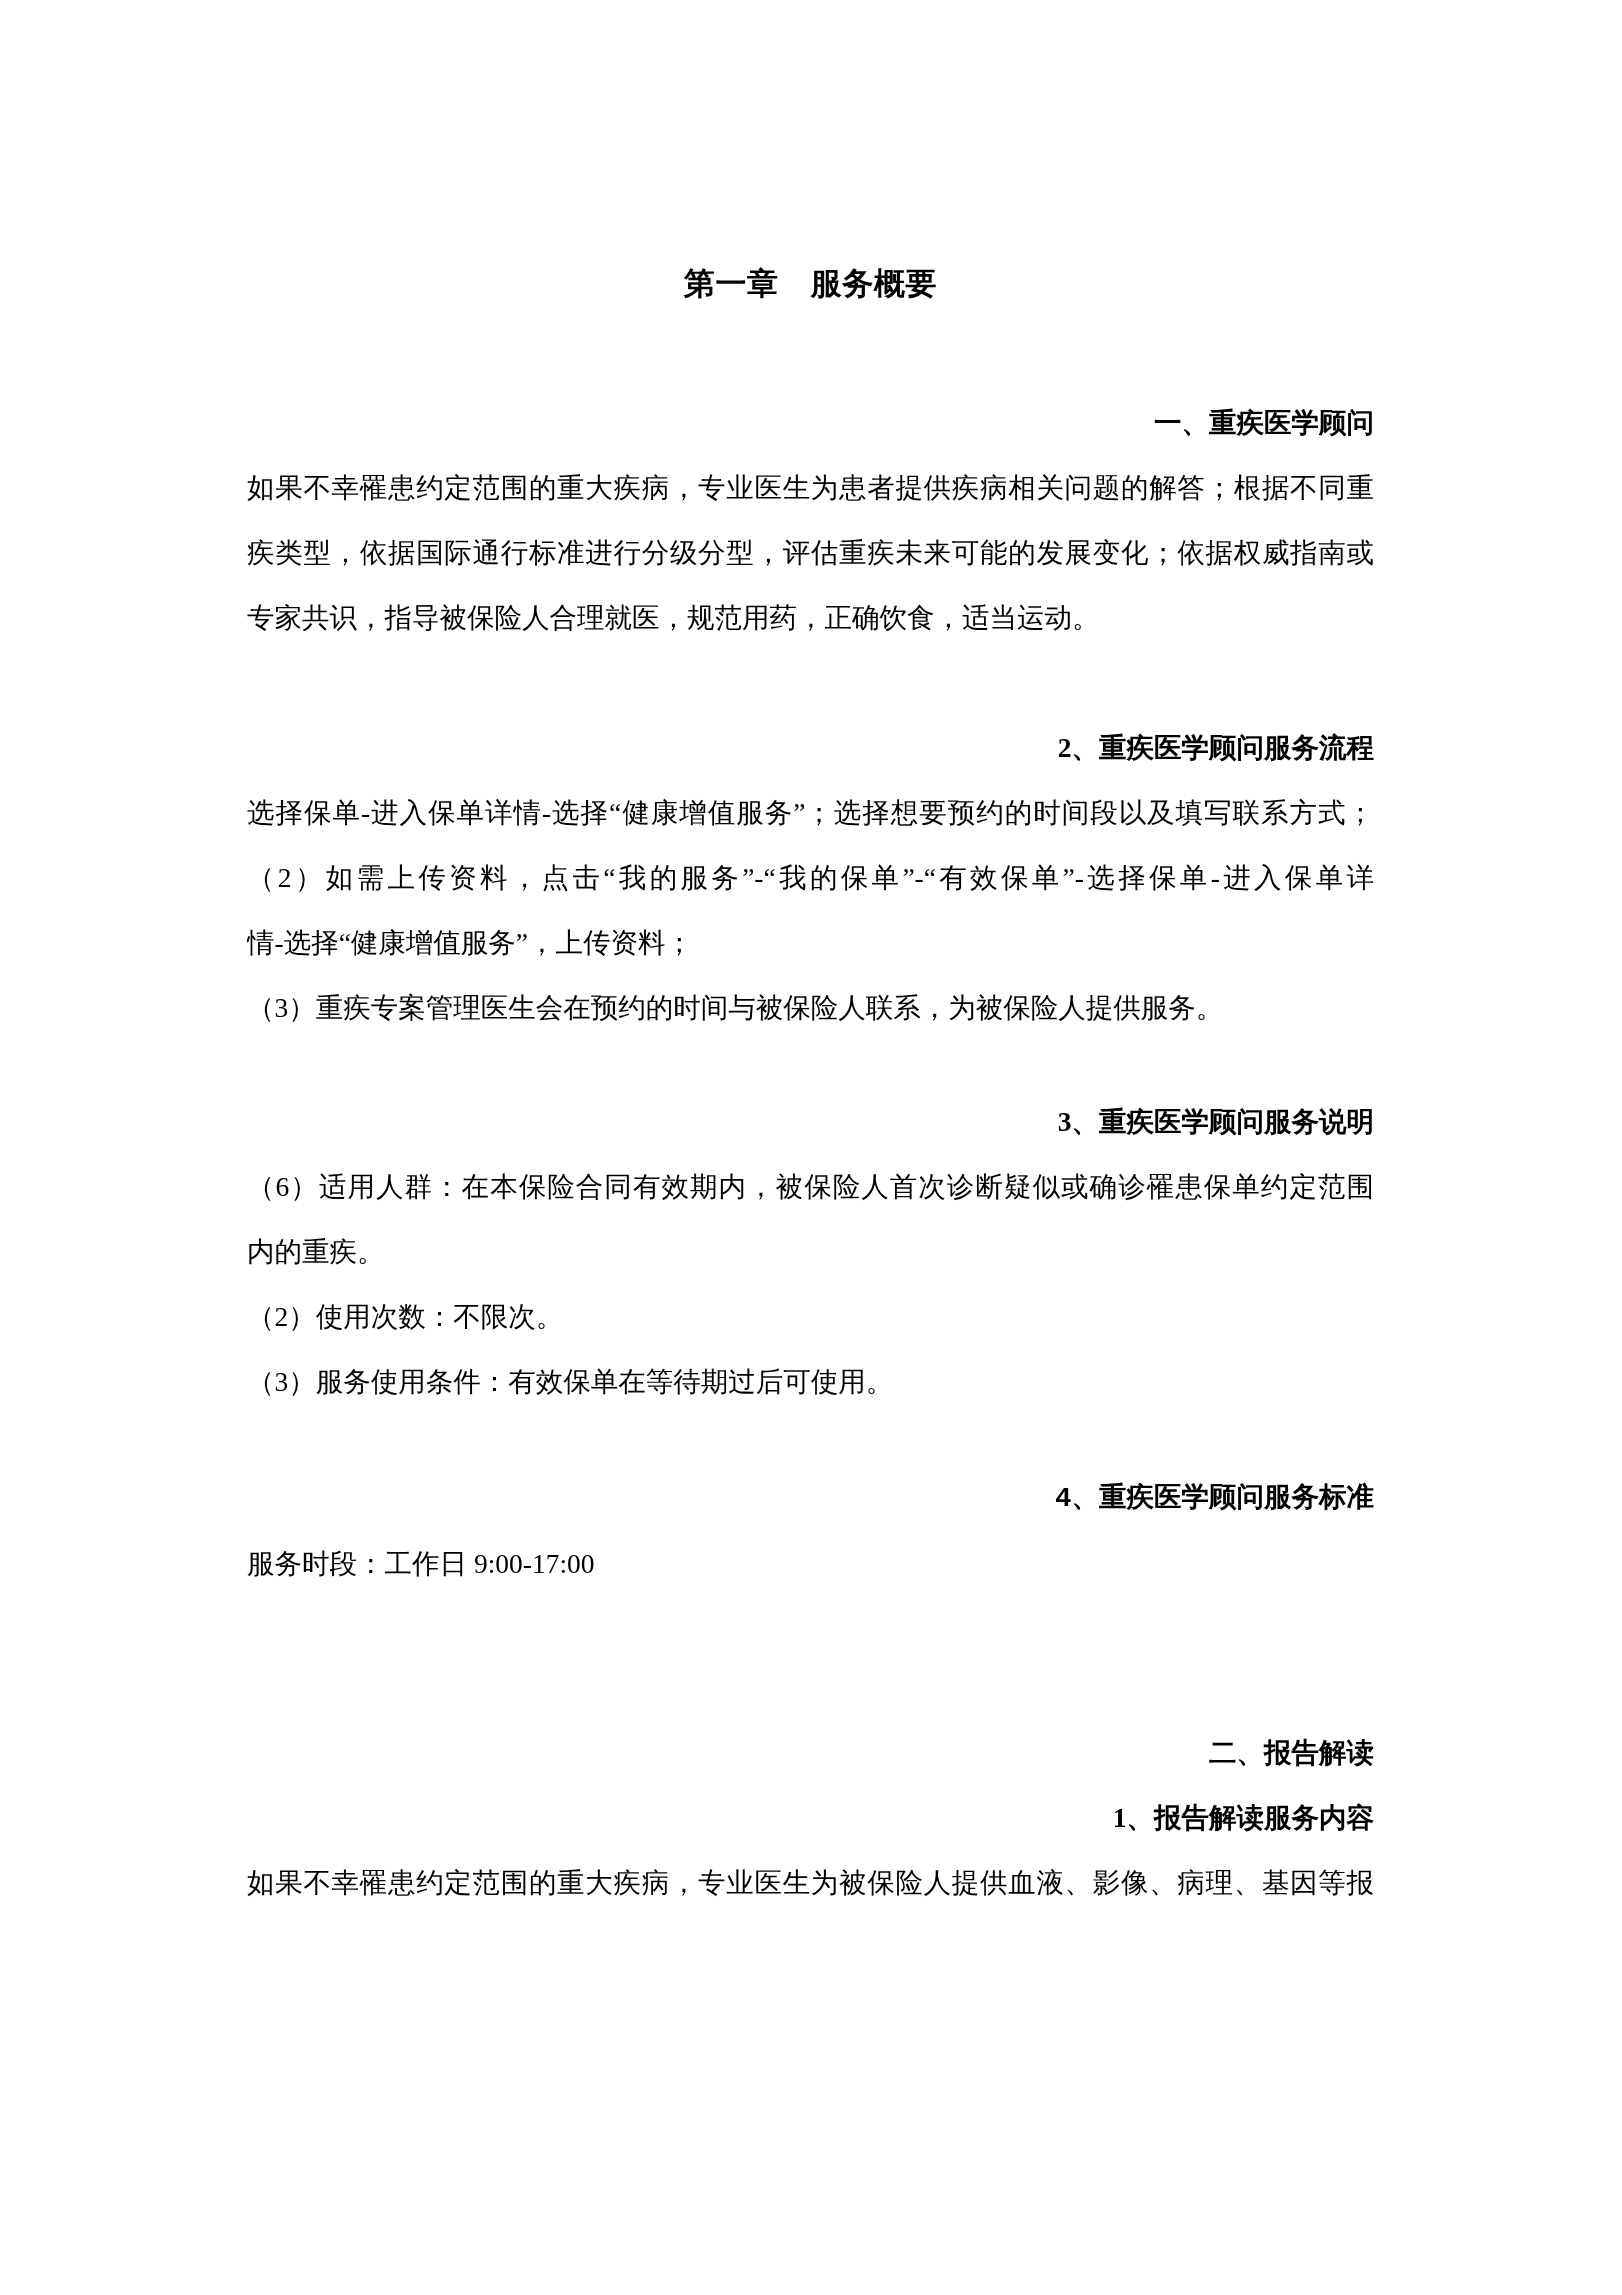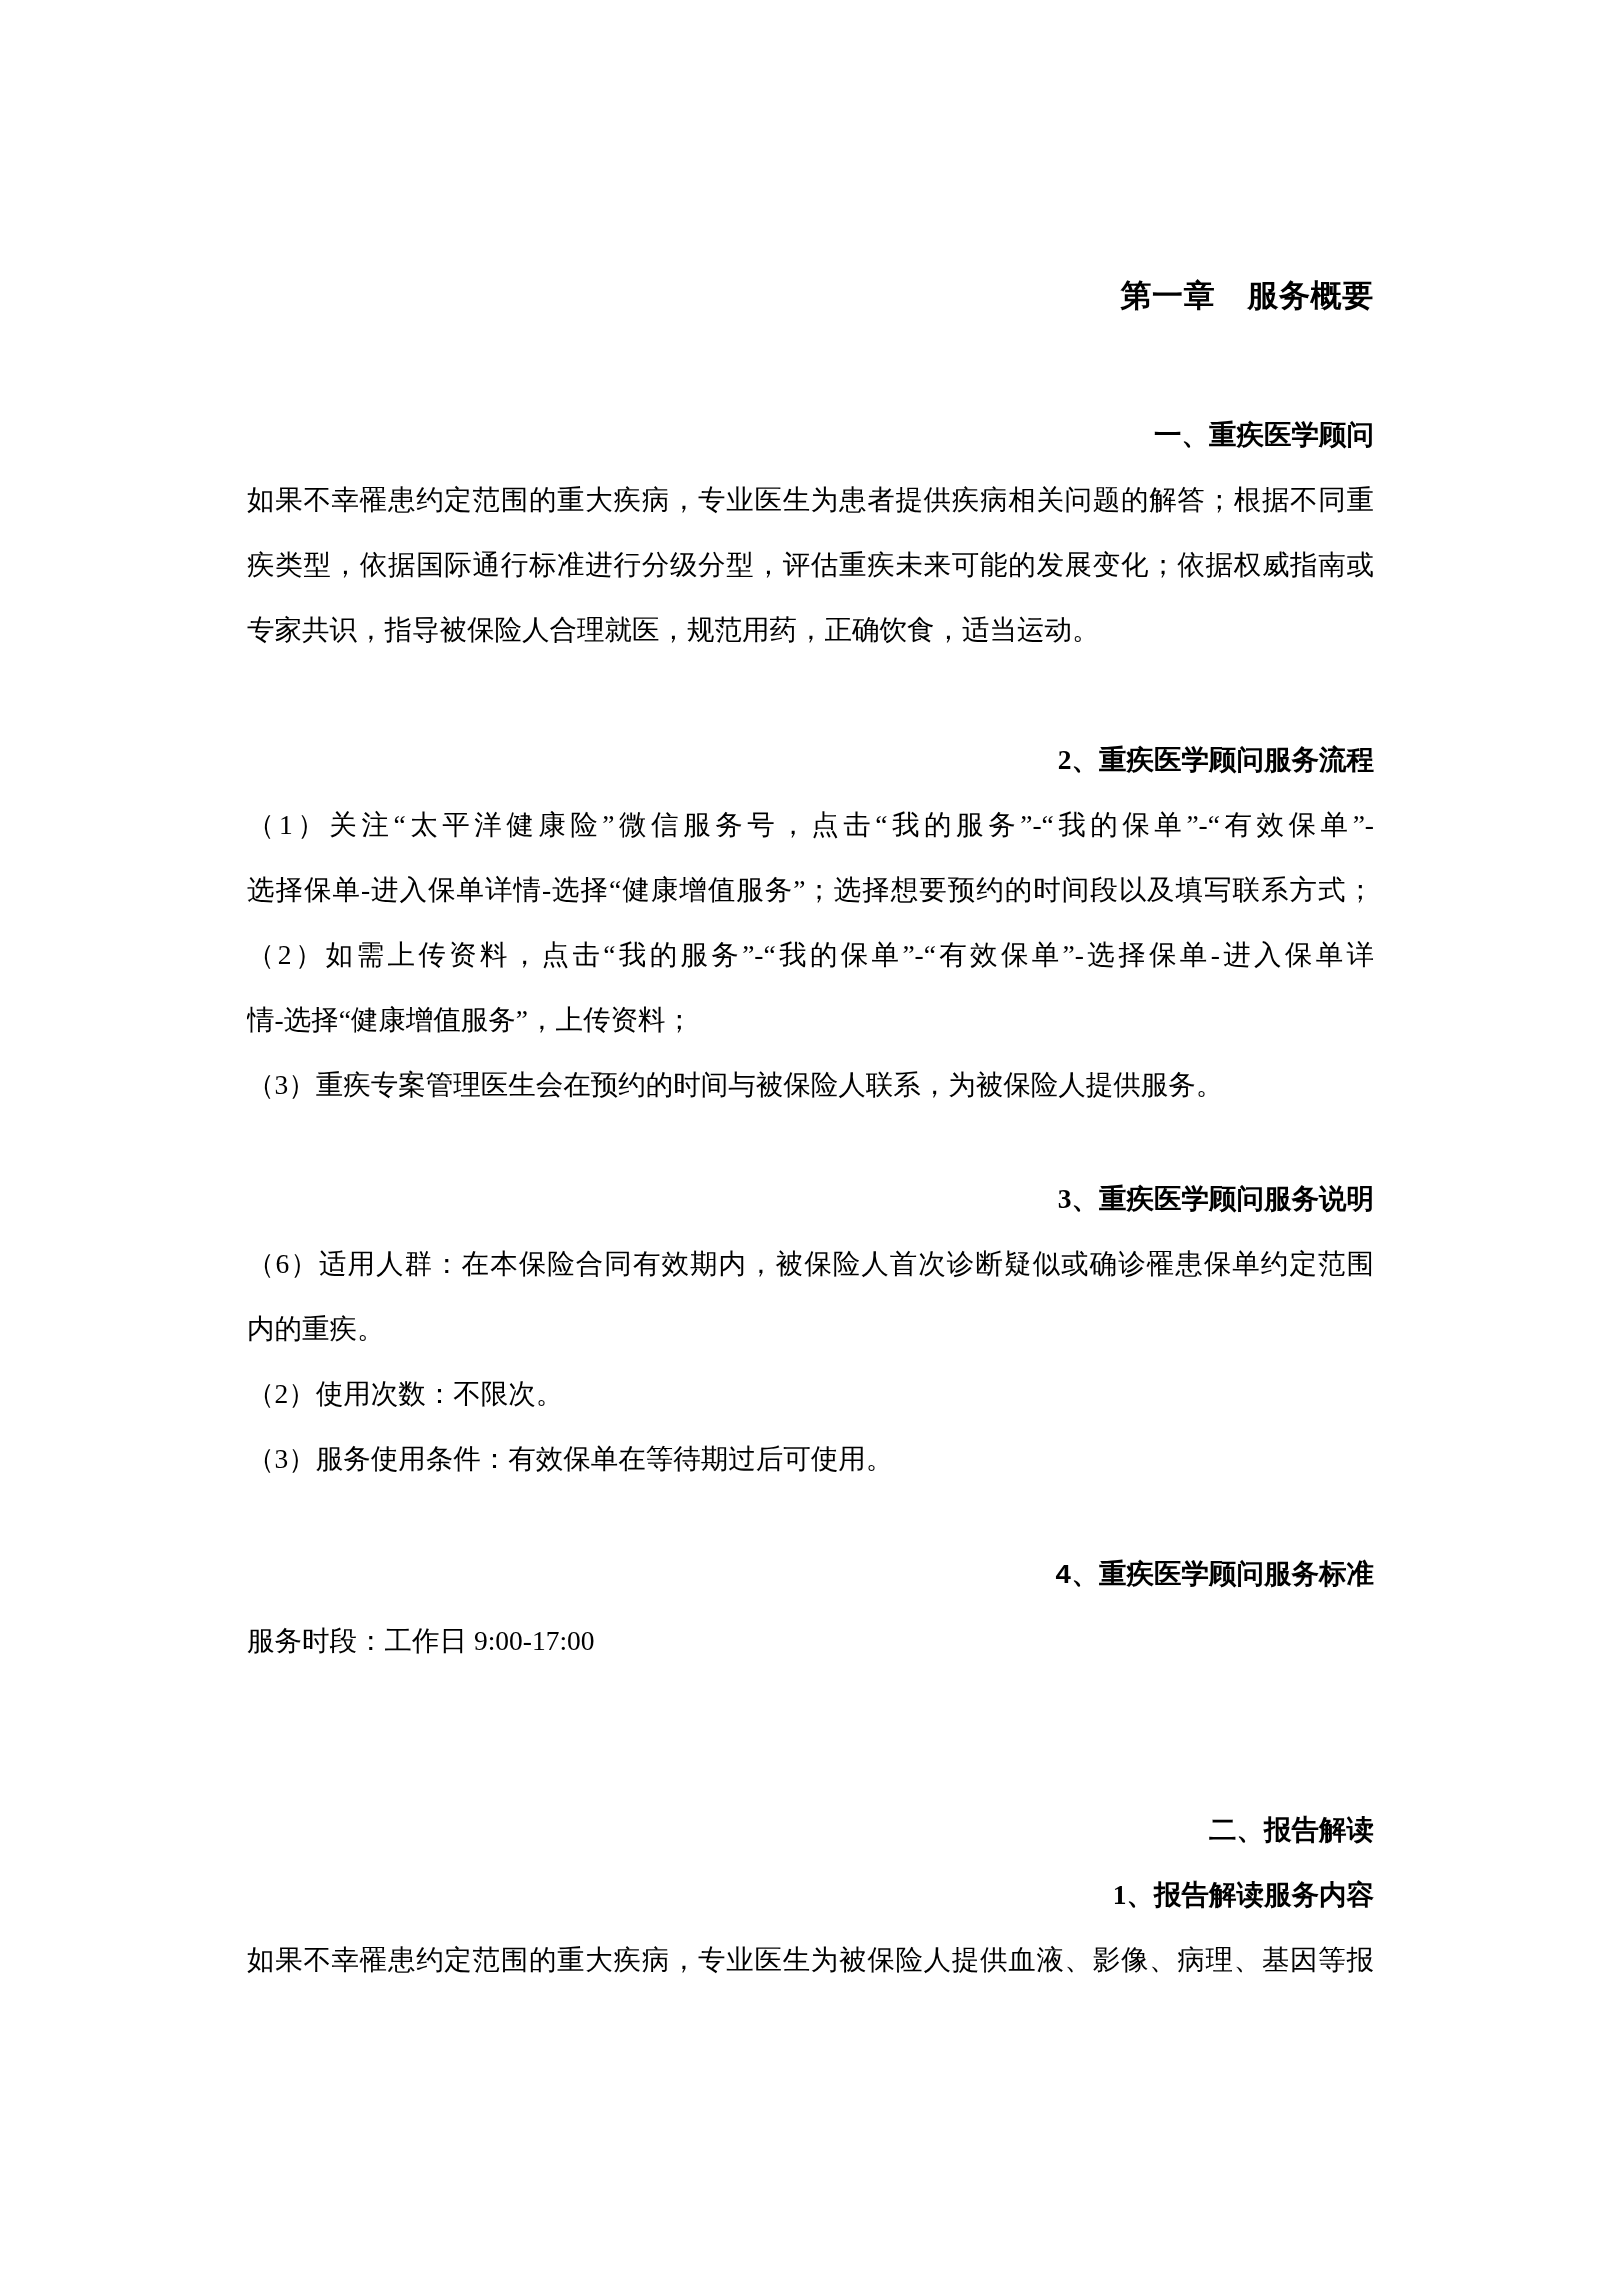--- a/index.html
+++ b/index.html
@@ -19,24 +19,23 @@
     padding: 262px 249px 0 247px;
     font-family: "Liberation Serif", "DejaVu Serif", serif;
     color: #000000;
     font-size: 27.5px;
     line-height: 65px;
     background: #ffffff;
   }
   .title {
     font-size: 31px;
     font-weight: 700;
-    text-align: right;
+    text-align: center;
     line-height: 43px;
     letter-spacing: 0.7px;
-    margin-top: 12px;
   }
   .h {
     font-weight: 700;
     text-align: right;
     height: 65px;
     overflow: hidden;
   }
   .j {
     text-align: justify;
     text-align-last: justify;
@@ -60,21 +59,20 @@
 
 <div class="page">
   <div class="title">第一章　服务概要</div>
 
   <div class="h mt130">一、重疾医学顾问</div>
   <div class="j">如果不幸罹患约定范围的重大疾病，专业医生为患者提供疾病相关问题的解答；根据不同重</div>
   <div class="j">疾类型，依据国际通行标准进行分级分型，评估重疾未来可能的发展变化；依据权威指南或</div>
   <div class="e">专家共识，指导被保险人合理就医，规范用药，正确饮食，适当运动。</div>
 
   <div class="h mt100">2、重疾医学顾问服务流程</div>
-  <div class="j">（1）关注“太平洋健康险”微信服务号，点击“我的服务”-“我的保单”-“有效保单”-</div>
   <div class="j">选择保单-进入保单详情-选择“健康增值服务”；选择想要预约的时间段以及填写联系方式；</div>
   <div class="j">（2）如需上传资料，点击“我的服务”-“我的保单”-“有效保单”-选择保单-进入保单详</div>
   <div class="e">情-选择“健康增值服务”，上传资料；</div>
   <div class="e">（3）重疾专案管理医生会在预约的时间与被保险人联系，为被保险人提供服务。</div>
 
   <div class="h mt75">3、重疾医学顾问服务说明</div>
   <div class="j">（6）适用人群：在本保险合同有效期内，被保险人首次诊断疑似或确诊罹患保单约定范围</div>
   <div class="e">内的重疾。</div>
   <div class="e">（2）使用次数：不限次。</div>
   <div class="e">（3）服务使用条件：有效保单在等待期过后可使用。</div>

